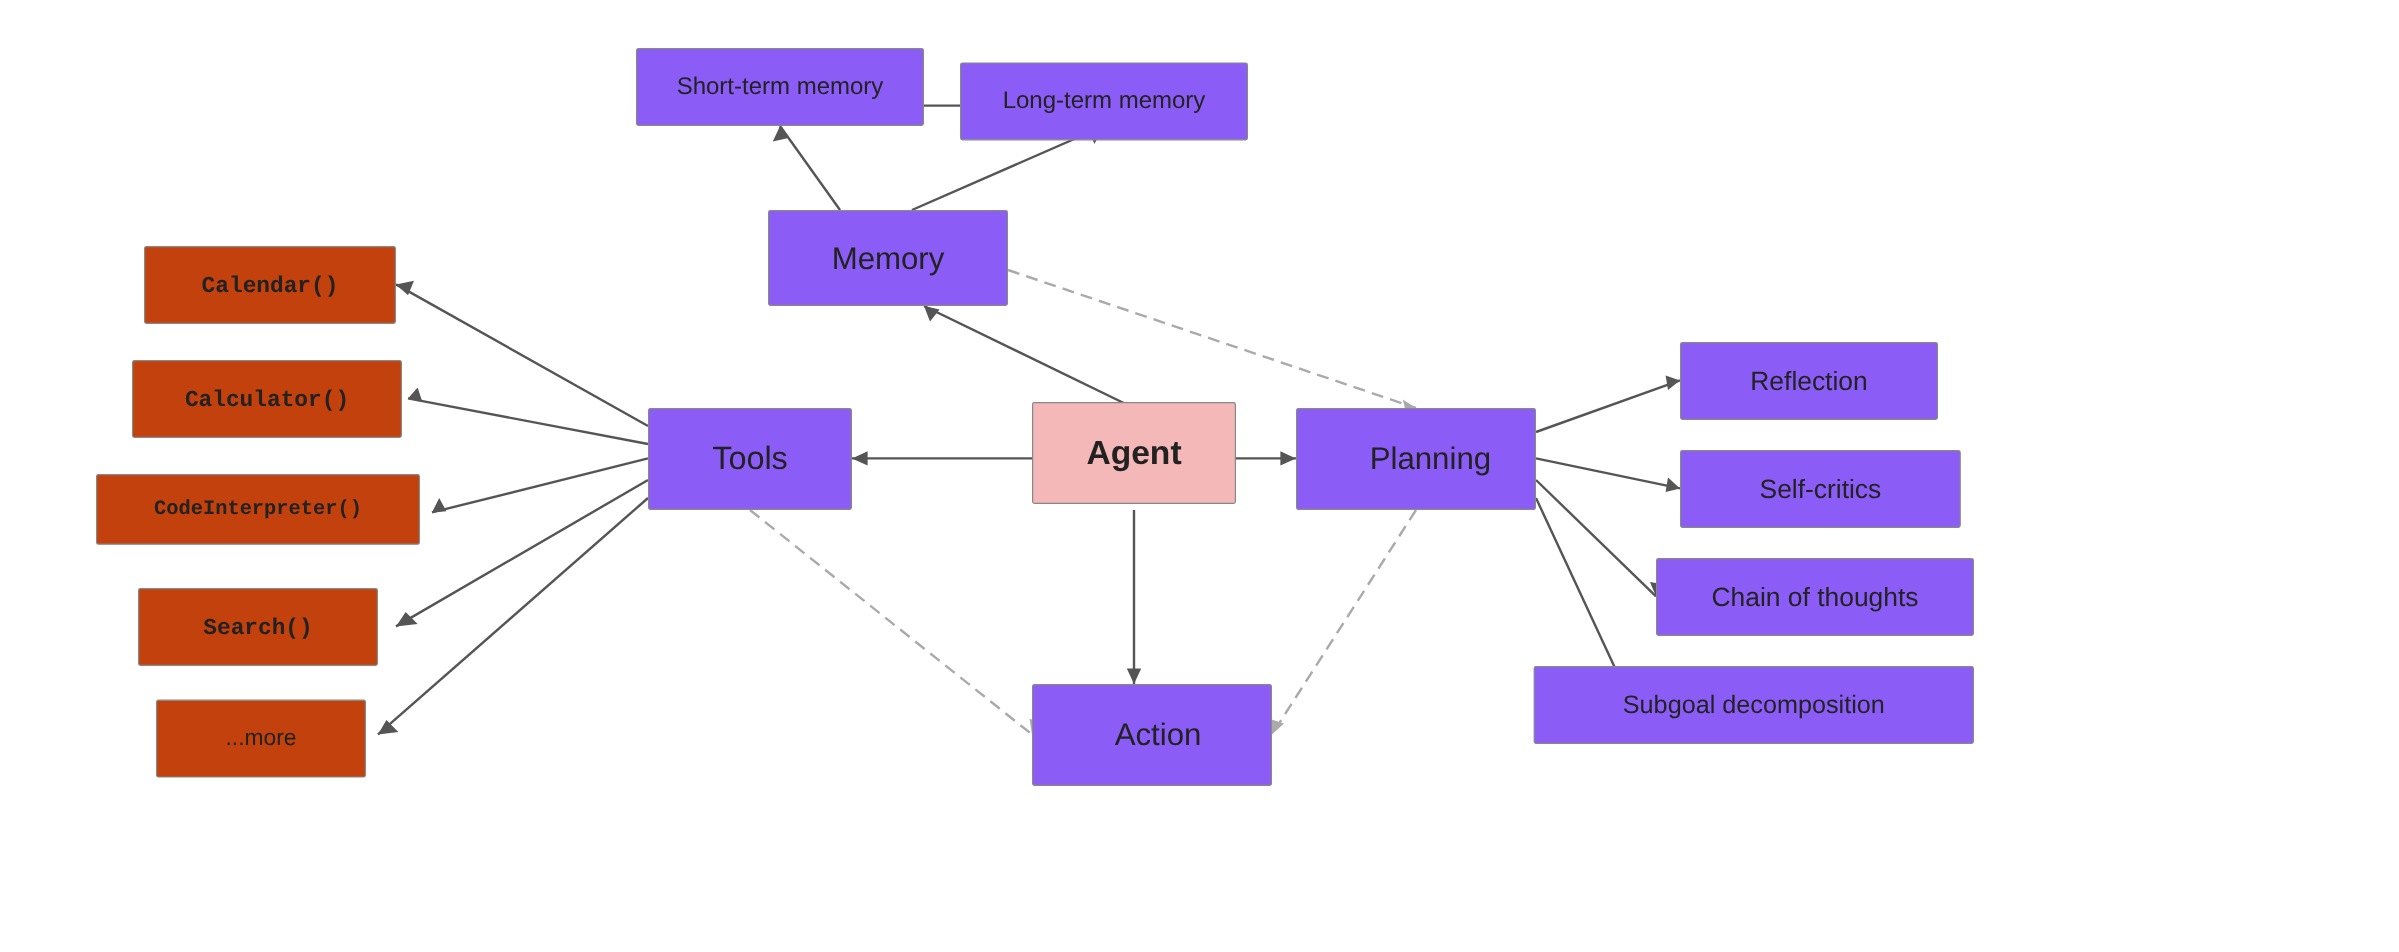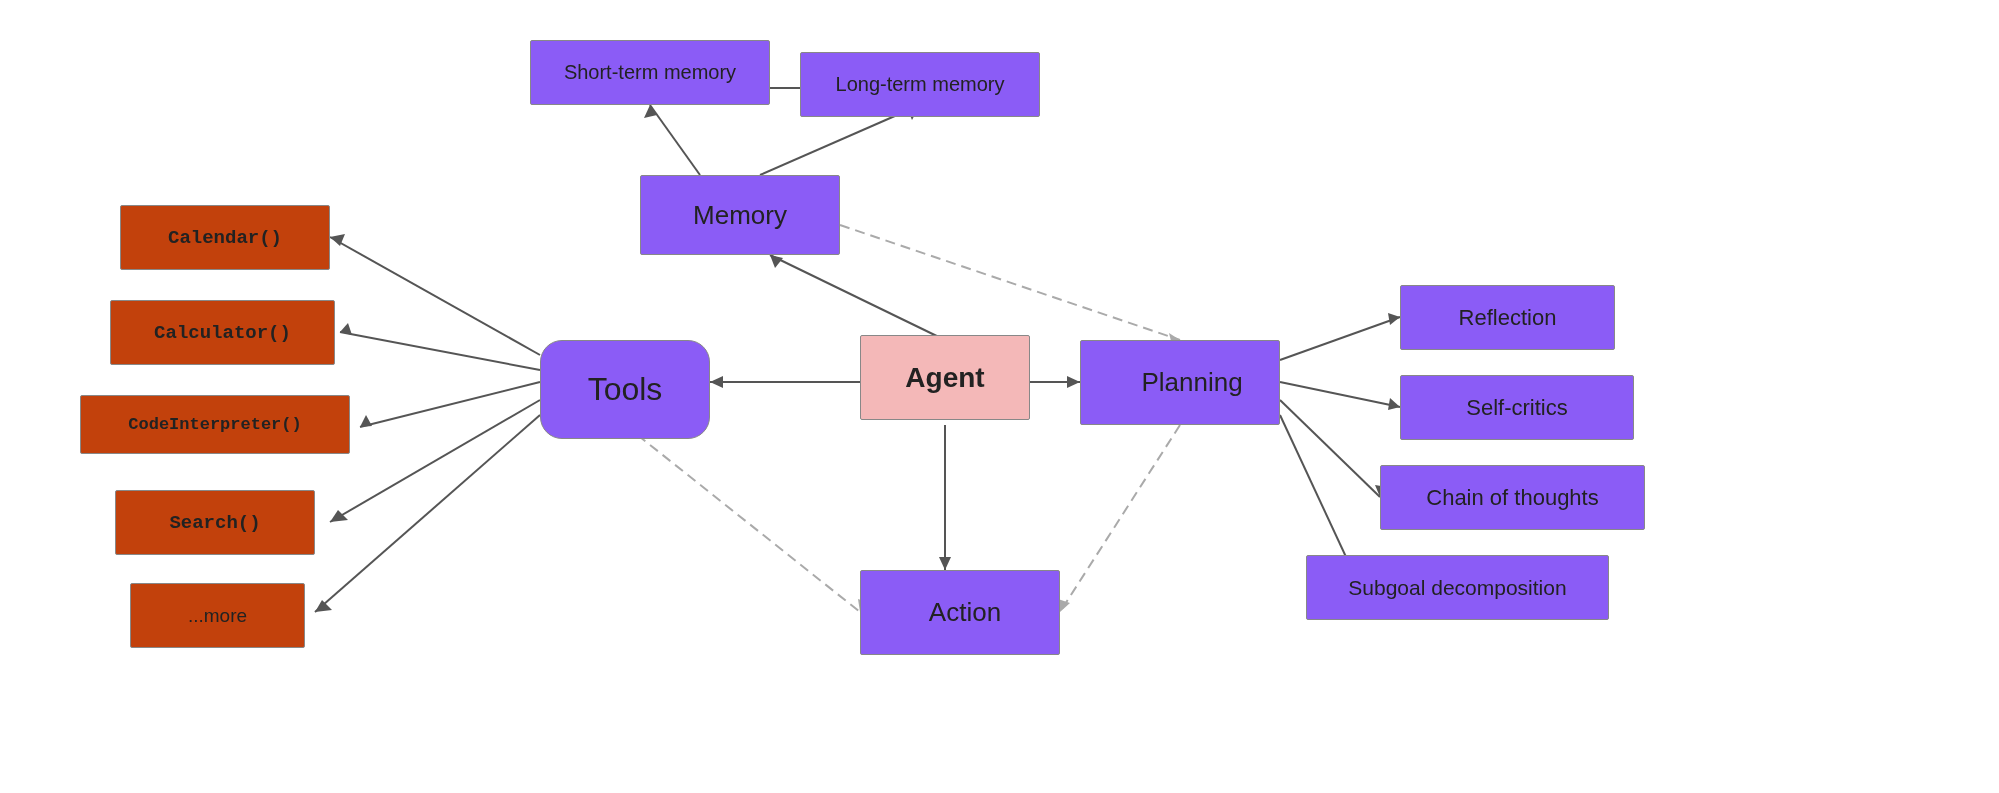--- a/index.html
+++ b/index.html
@@ -113,21 +113,21 @@
   </svg>
 
   <div class="box" style="left:530px;top:40px;width:240px;height:65px;font-size:20px;">Short-term memory</div>
 
   <div class="box" style="left:800px;top:40px;width:240px;height:65px;font-size:20px;margin-top:12px;">Long-term memory</div>
 
   <div class="box" style="left:640px;top:175px;width:200px;height:80px;font-size:26px;">Memory</div>
 
   <div class="box agent" style="left:860px;top:335px;width:170px;height:85px;font-size:28px;font-weight:bold;">Agent</div>
 
-  <div class="box" style="left:540px;top:340px;width:170px;height:99px;font-size:32px;border-radius:22px;">Tools</div>
+  <div class="box" style="left:540px;top:340px;width:170px;height:85px;font-size:27px;">Tools</div>
 
   <div class="box" style="left:1080px;top:340px;width:200px;height:85px;font-size:26px;padding-left:24px;">Planning</div>
 
   <div class="box" style="left:860px;top:570px;width:200px;height:85px;font-size:26px;padding-left:10px;">Action</div>
 
   <div class="box mono" style="left:120px;top:205px;width:210px;height:65px;">Calendar()</div>
 
   <div class="box mono" style="left:110px;top:300px;width:225px;height:65px;">Calculator()</div>
 
   <div class="box mono" style="left:80px;top:395px;width:270px;height:59px;font-size:17px;">CodeInterpreter()</div>
@@ -135,15 +135,15 @@
   <div class="box mono" style="left:115px;top:490px;width:200px;height:65px;">Search()</div>
 
   <div class="box mono" style="left:130px;top:583px;width:175px;height:65px;font-weight:normal;font-family:Arial,sans-serif;">...more</div>
 
   <div class="box" style="left:1400px;top:285px;width:215px;height:65px;font-size:22px;">Reflection</div>
 
   <div class="box" style="left:1400px;top:375px;width:234px;height:65px;font-size:22px;">Self-critics</div>
 
   <div class="box" style="left:1380px;top:465px;width:265px;height:65px;font-size:22px;">Chain of thoughts</div>
 
-  <div class="box" style="left:1306px;top:555px;width:303px;height:65px;font-size:21px;">Subgoal decomposition</div>
+  <div class="box" style="left:1278px;top:555px;width:367px;height:65px;font-size:21px;">Subgoal decomposition</div>
 
 </div>
 
 </body></html>

